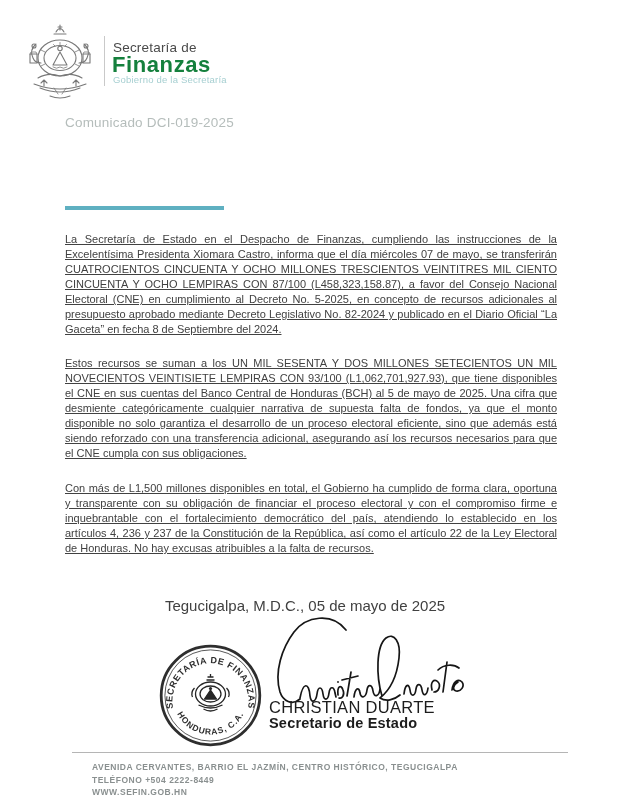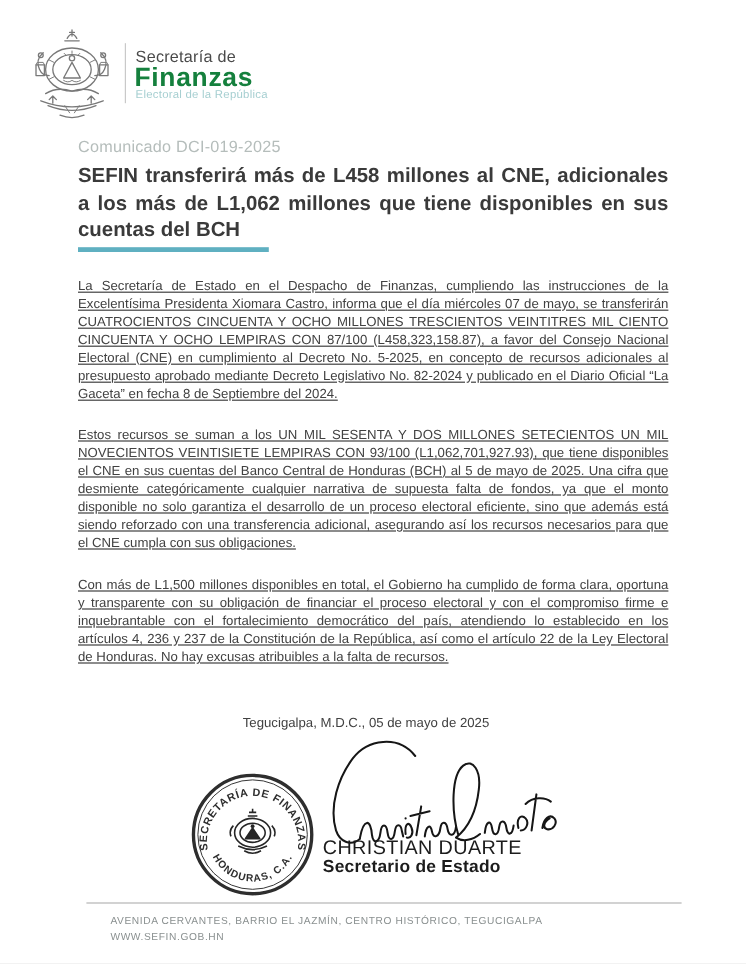--- a/index.html
+++ b/index.html
@@ -17,30 +17,30 @@
   
   .comunicado { position:absolute; left:65px; top:115px; font-size:13.5px; font-weight:normal; color:#b5bdbb; letter-spacing:.2px; }
   .headline { position:absolute; left:65px; top:136px; width:492px; font-size:17px; font-weight:bold;
               line-height:22.5px; color:#3a3a3a; text-align:justify; }
   .teal-rule { position:absolute; left:65px; top:206px; width:159px; height:4px; background:#5fb0c1; }
   
   .para { position:absolute; left:65px; width:492px; font-size:11px; line-height:15px;
           color:#414141; text-align:justify;text-decoration:underline; }
   .p1 { top:232px; } .p2 { top:356px; } .p3 { top:481px; }
   .dateline { position:absolute; left:0; top:597px; width:610px; text-align:center;
-              font-size:11px; color:#414141; }
+              font-size:15px; color:#414141; }
   
   .seal { position:absolute; left:159px; top:644px; width:103px; height:103px; }
   .signature-script { position:absolute; left:230px; top:598px; width:240px; height:115px; }
   .sig-name { position:absolute; left:269px; top:698px; font-size:16.5px; font-weight:normal; color:#1c1c1c; letter-spacing:.3px; }
   .sig-title { position:absolute; left:269px; top:715px; font-size:14.5px; font-weight:bold; color:#1c1c1c; letter-spacing:.2px;text-align:center; }
   
   .footer-line { position:absolute; left:72px; top:752px; width:496px; height:1px; background:#b5b5b5; }
   .footer-text { position:absolute; left:92px; top:761px; font-size:8.5px; line-height:12.5px;
-                 color:#8a9090; letter-spacing:.5px; }
+                 color:#8a9090; letter-spacing:.5px;font-weight:bold; }
 </style>
 </head>
 <body>
 
 <div class="page">
 
   <svg class="coat" viewBox="0 0 72 84">
     <g fill="none" stroke="#787878" stroke-width="1.1" stroke-linecap="round" stroke-linejoin="round">
       <path d="M32,10 q4,-7 8,0 M30,12 h12 M36,3 v5 M34,5 h4"></path>
       <path d="M12,22 q-7,6 -3,14 q2,5 8,5 M60,22 q7,6 3,14 q-2,5 -8,5"></path>
@@ -60,24 +60,23 @@
       <path d="M10,62 q26,10 52,0"></path>
       <path d="M16,66 q20,8 40,0"></path>
       <path d="M20,58 v6 M20,58 l-3,3 M20,58 l3,3 M52,58 v6 M52,58 l-3,3 M52,58 l3,3"></path>
       <path d="M30,66 l4,6 M42,66 l-4,6" stroke-width="0.8"></path>
       <path d="M26,74 q10,4 20,0"></path>
     </g>
   </svg>
   <div class="logo-divider"></div>
   <div class="org-line1">Secretaría de</div>
   <div class="org-line2">Finanzas</div>
-  <div class="org-tagline">Electoral de la República</div>
+  <div class="org-tagline">Gobierno de la Secretaría</div>
 
   <div class="comunicado">Comunicado DCI-019-2025</div>
-  <h1 class="headline">SEFIN transferirá más de L458 millones al CNE, adicionales a los más de L1,062 millones que tiene disponibles en sus cuentas del BCH</h1>
   <div class="teal-rule"></div>
 
   <p class="para p1">La Secretaría de Estado en el Despacho de Finanzas, cumpliendo las instrucciones de la Excelentísima Presidenta Xiomara Castro, informa que el día miércoles 07 de mayo, se transferirán CUATROCIENTOS CINCUENTA Y OCHO MILLONES TRESCIENTOS VEINTITRES MIL CIENTO CINCUENTA Y OCHO LEMPIRAS CON 87/100 (L458,323,158.87), a favor del Consejo Nacional Electoral (CNE) en cumplimiento al Decreto No. 5-2025, en concepto de recursos adicionales al presupuesto aprobado mediante Decreto Legislativo No. 82-2024 y publicado en el Diario Oficial “La Gaceta” en fecha 8 de Septiembre del 2024.</p>
   <p class="para p2">Estos recursos se suman a los UN MIL SESENTA Y DOS MILLONES SETECIENTOS UN MIL NOVECIENTOS VEINTISIETE LEMPIRAS CON 93/100 (L1,062,701,927.93), que tiene disponibles el CNE en sus cuentas del Banco Central de Honduras (BCH) al 5 de mayo de 2025. Una cifra que desmiente categóricamente cualquier narrativa de supuesta falta de fondos, ya que el monto disponible no solo garantiza el desarrollo de un proceso electoral eficiente, sino que además está siendo reforzado con una transferencia adicional, asegurando así los recursos necesarios para que el CNE cumpla con sus obligaciones.</p>
   <p class="para p3">Con más de L1,500 millones disponibles en total, el Gobierno ha cumplido de forma clara, oportuna y transparente con su obligación de financiar el proceso electoral y con el compromiso firme e inquebrantable con el fortalecimiento democrático del país, atendiendo lo establecido en los artículos 4, 236 y 237 de la Constitución de la República, así como el artículo 22 de la Ley Electoral de Honduras. No hay excusas atribuibles a la falta de recursos.</p>
   <div class="dateline">Tegucigalpa, M.D.C., 05 de mayo de 2025</div>
 
   <svg class="seal" viewBox="0 0 103 103">
     <circle cx="51.5" cy="51.5" r="49.3" fill="none" stroke="#2e2e2e" stroke-width="2.8"></circle>
     <circle cx="51.5" cy="51.5" r="45.6" fill="none" stroke="#2e2e2e" stroke-width="0.8"></circle>
@@ -112,16 +111,17 @@
       <path d="M174,96 C175,86 179,85 180,92 C181,99 185,99 186,91 C187,85 191,85 192,92 C193,99 197,98 198,90 M202,92 C200,84 204,80 208,84 C211,87 209,94 204,94 M213,94 L217,64 M208,72 C214,66 224,66 229,70 M222,92 C223,84 228,80 232,84 C235,88 231,94 226,93 C222,92 223,87 228,84"></path>
     </g>
   </svg>
 
   <div class="sig-name">CHRISTIAN DUARTE</div>
   <div class="sig-title">Secretario de Estado</div>
 
   <div class="footer-line"></div>
   <div class="footer-text">
     <div>AVENIDA CERVANTES, BARRIO EL JAZMÍN, CENTRO HISTÓRICO, TEGUCIGALPA</div>
+    <div>TELÉFONO +504 2222-8449</div>
     <div>WWW.SEFIN.GOB.HN</div>
   </div>
 
 </div>
 
 </body></html>

